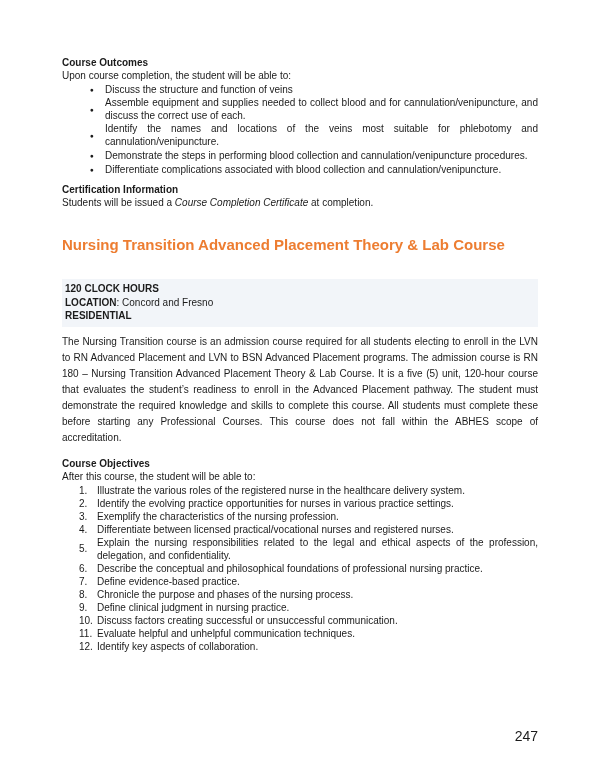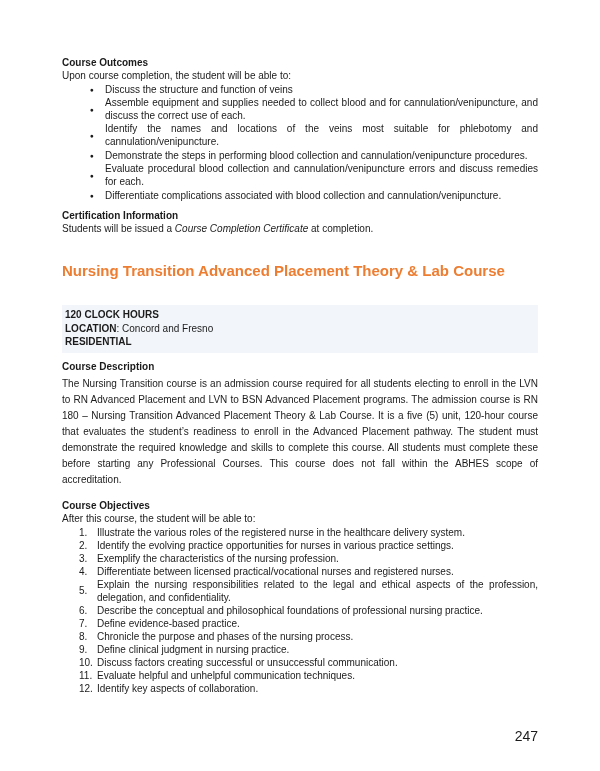--- a/index.html
+++ b/index.html
@@ -87,44 +87,39 @@
         <div class="li">
           <span class="marker">●</span>
           <span class="li-text">Identify the names and locations of the veins most suitable for phlebotomy and cannulation/venipuncture.</span>
         </div>
         <div class="li">
           <span class="marker">●</span>
           <span class="li-text">Demonstrate the steps in performing blood collection and cannulation/venipuncture procedures.</span>
         </div>
         <div class="li">
           <span class="marker">●</span>
-          <span class="li-text">Evaluate procedural blood collection and cannulation/venipuncture errors and discuss remedies for each.</span>
-        </div>
-        <div class="li">
-          <span class="marker">●</span>
           <span class="li-text">Differentiate complications associated with blood collection and cannulation/venipuncture.</span>
         </div>
       </div>
   </section>
 
   <section class="cert">
     <h3 class="h">Certification Information</h3>
     <p class="line"><span>Students will be issued a </span><em>Course Completion Certificate</em><span> at completion.</span></p>
   </section>
 
   <h2 class="course-title">Nursing Transition Advanced Placement Theory &amp; Lab Course</h2>
 
   <div class="info-block">
     <div class="line b">120 CLOCK HOURS</div>
     <div class="line"><span class="b">LOCATION</span><span>: Concord and Fresno</span></div>
     <div class="line b">RESIDENTIAL</div>
   </div>
 
   <section class="section-desc">
-    <h3 class="h">Course Description</h3>
     <p class="desc">The Nursing Transition course is an admission course required for all students electing to enroll in the LVN to RN Advanced Placement and LVN to BSN Advanced Placement programs. The admission course is RN 180 – Nursing Transition Advanced Placement Theory &amp; Lab Course. It is a five (5) unit, 120-hour course that evaluates the student’s readiness to enroll in the Advanced Placement pathway. The student must demonstrate the required knowledge and skills to complete this course. All students must complete these before starting any Professional Courses. This course does not fall within the ABHES scope of accreditation.</p>
   </section>
 
   <section class="section-obj">
     <h3 class="h">Course Objectives</h3>
     <p class="line intro">After this course, the student will be able to:</p>
     <div class="list numbers">
         <div class="li">
           <span class="marker">1.</span>
           <span class="li-text">Illustrate the various roles of the registered nurse in the healthcare delivery system.</span>

